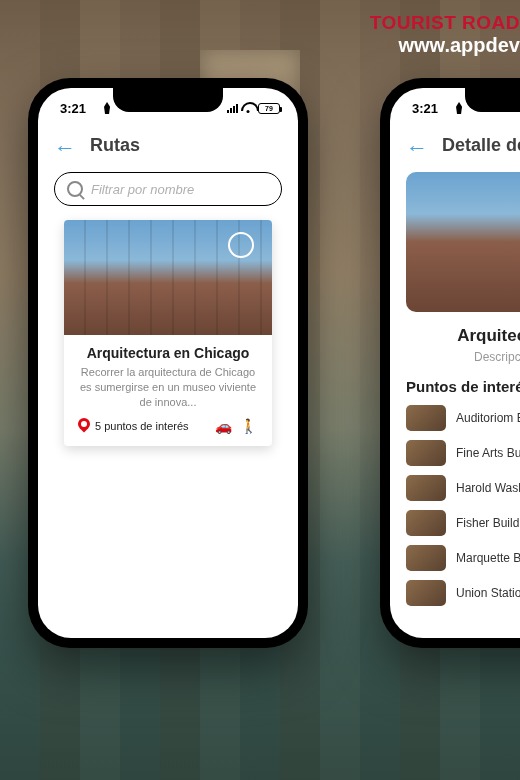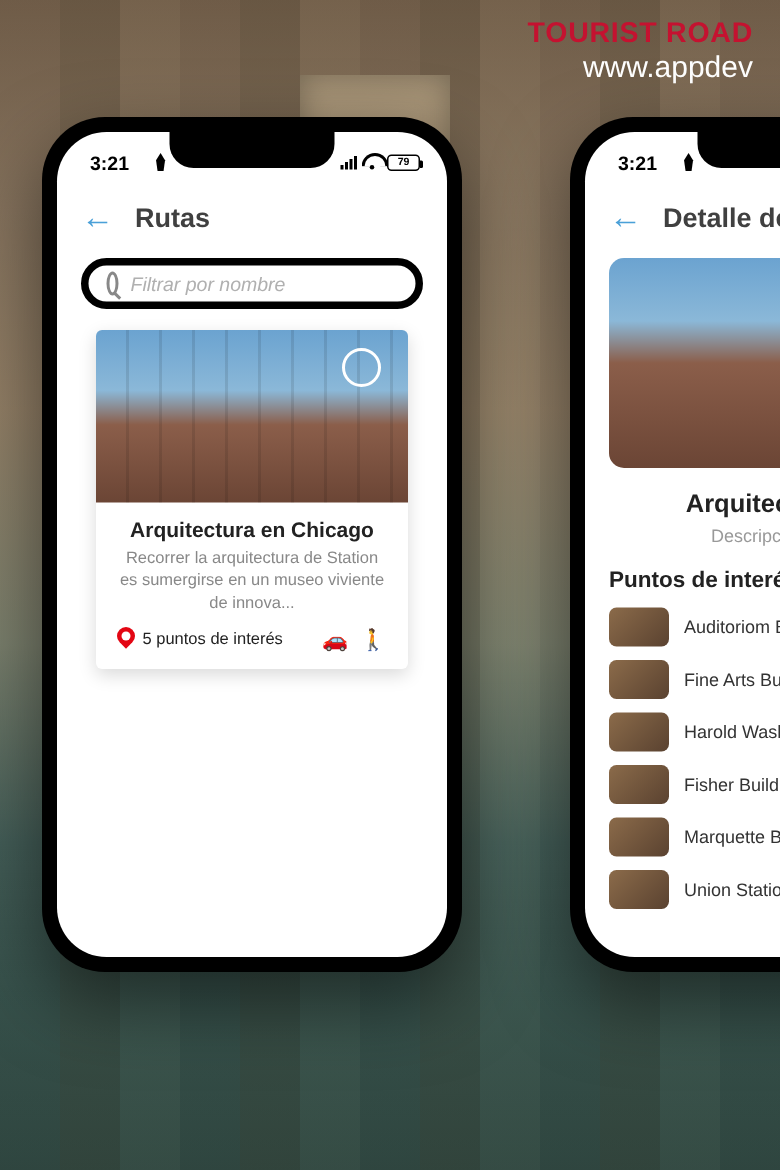--- a/index.html
+++ b/index.html
@@ -1,42 +1,42 @@
 <!DOCTYPE html>
 <html><head>
 <meta charset="utf-8">
 <style>
 *{margin:0;padding:0;box-sizing:border-box;font-family:-apple-system,BlinkMacSystemFont,sans-serif}
 body{width:520px;height:780px;overflow:hidden;position:relative}
 .bg{position:absolute;inset:0;background:linear-gradient(180deg,#6b5844 0%,#8a7862 18%,#9c8a6f 35%,#7a8a78 55%,#2c5a5a 72%,#1a4848 85%,#0f3838 100%);z-index:0}
 .bg::before{content:"";position:absolute;inset:0;background:repeating-linear-gradient(90deg,rgba(120,100,80,.3) 0 40px,rgba(100,85,65,.4) 40px 80px,rgba(140,120,95,.3) 80px 120px)}
 .bg::after{content:"";position:absolute;left:200px;top:50px;width:100px;height:400px;background:linear-gradient(180deg,#a89578,#8c7a5e);box-shadow:inset 0 0 20px rgba(0,0,0,.3)}
-.banner{position:absolute;top:12px;right:0;z-index:1;text-align:right;padding-right:18px}
+.banner{position:absolute;top:12px;right:0;z-index:1;text-align:right;padding-right:0}
 .banner .t1{color:#c41230;font-weight:800;font-size:19px;letter-spacing:.5px;white-space:nowrap}
-.banner .t2{color:#fff;font-weight:400;font-size:20px;white-space:nowrap}
+.banner .t2{color:#fff;font-weight:700;font-size:20px;white-space:nowrap}
 .phone{position:absolute;width:280px;height:570px;background:#000;border-radius:42px;padding:10px;box-shadow:0 20px 50px rgba(0,0,0,.5);z-index:2}
 .phone1{left:28px;top:78px}
 .phone2{left:380px;top:78px}
 .screen{width:100%;height:100%;background:#fff;border-radius:33px;overflow:hidden;position:relative}
 .notch{position:absolute;top:0;left:50%;transform:translateX(-50%);width:110px;height:24px;background:#000;border-radius:0 0 16px 16px;z-index:10}
 .statusbar{height:40px;display:flex;justify-content:space-between;align-items:center;padding:0 18px 0 22px;font-size:13px;font-weight:600}
 .sb-left{display:flex;align-items:center;gap:16px}
 .sb-right{display:flex;align-items:center;gap:3px}
 .sig{display:flex;align-items:flex-end;gap:1px;height:10px}
 .sig i{width:2px;background:#000;display:block}
 .sig i:nth-child(1){height:3px}.sig i:nth-child(2){height:5px}.sig i:nth-child(3){height:7px}.sig i:nth-child(4){height:9px}
 .wifi{width:14px;height:10px;position:relative}
 .wifi::before{content:"";position:absolute;bottom:0;left:50%;transform:translateX(-50%);width:3px;height:3px;background:#000;border-radius:50%}
 .wifi::after{content:"";position:absolute;bottom:2px;left:0;width:14px;height:7px;border:2px solid #000;border-bottom:none;border-radius:14px 14px 0 0}
 .batt{width:22px;height:11px;border:1px solid #000;border-radius:3px;position:relative;display:flex;align-items:center;justify-content:center;font-size:7px;font-weight:700}
 .batt::after{content:"";position:absolute;right:-3px;top:3px;width:2px;height:5px;background:#000;border-radius:0 1px 1px 0}
 .header{display:flex;align-items:center;gap:14px;padding:6px 16px 12px}
 .back{color:#4aa0d8;font-size:22px;line-height:1;cursor:pointer}
 .header h1{font-size:18px;font-weight:600;color:#404040}
-.searchbox{margin:4px 16px 14px;border:5px solid #000000;border-radius:20px;height:34px;display:flex;align-items:center;padding:0 12px;gap:8px}
+.searchbox{margin:4px 16px 14px;border:1px solid #000000;border-radius:20px;height:34px;display:flex;align-items:center;padding:0 12px;gap:8px}
 .searchbox .mag{width:16px;height:16px;border:2px solid #888;border-radius:50%;position:relative}
 .searchbox .mag::after{content:"";position:absolute;width:6px;height:2px;background:#888;bottom:-3px;right:-4px;transform:rotate(45deg)}
 .searchbox input{border:none;outline:none;flex:1;font-size:13px;color:#555;font-style:italic;background:transparent}
 .searchbox input::placeholder{color:#b0b0b0}
 .card{margin:0 26px;border-radius:4px;overflow:hidden;box-shadow:0 4px 12px rgba(0,0,0,.15);background:#fff}
 .card-img{height:115px;background:linear-gradient(180deg,#6ba3d0 0%,#8bb8d8 35%,#8b5e4a 55%,#6b4535 100%);position:relative}
 .card-img::before{content:"";position:absolute;inset:0;background:repeating-linear-gradient(90deg,transparent 0 20px,rgba(0,0,0,.1) 20px 22px)}
 .card-img::after{content:"";position:absolute;top:12px;right:18px;width:22px;height:22px;border:2px solid #fff;border-radius:50%}
 .card-body{padding:10px 14px 12px}
 .card-title{font-size:14px;font-weight:700;color:#222;text-align:center;margin-bottom:4px}
@@ -92,21 +92,21 @@
       <h1>Rutas</h1>
     </div>
     <div class="searchbox">
       <span class="mag"></span>
       <input placeholder="Filtrar por nombre" style="">
     </div>
     <div class="card">
       <div class="card-img"></div>
       <div class="card-body">
         <div class="card-title">Arquitectura en Chicago</div>
-        <div class="card-desc">Recorrer la arquitectura de Station es sumergirse en un museo viviente de innova...</div>
+        <div class="card-desc">Recorrer la arquitectura de Chicago es sumergirse en un museo viviente de innova...</div>
         <div class="card-foot">
           <div class="poi">
             <span class="pin"></span>
             <span>5 puntos de interés</span>
           </div>
           <div class="icons">
             <span>🚗</span>
             <span>🚶</span>
           </div>
         </div>

